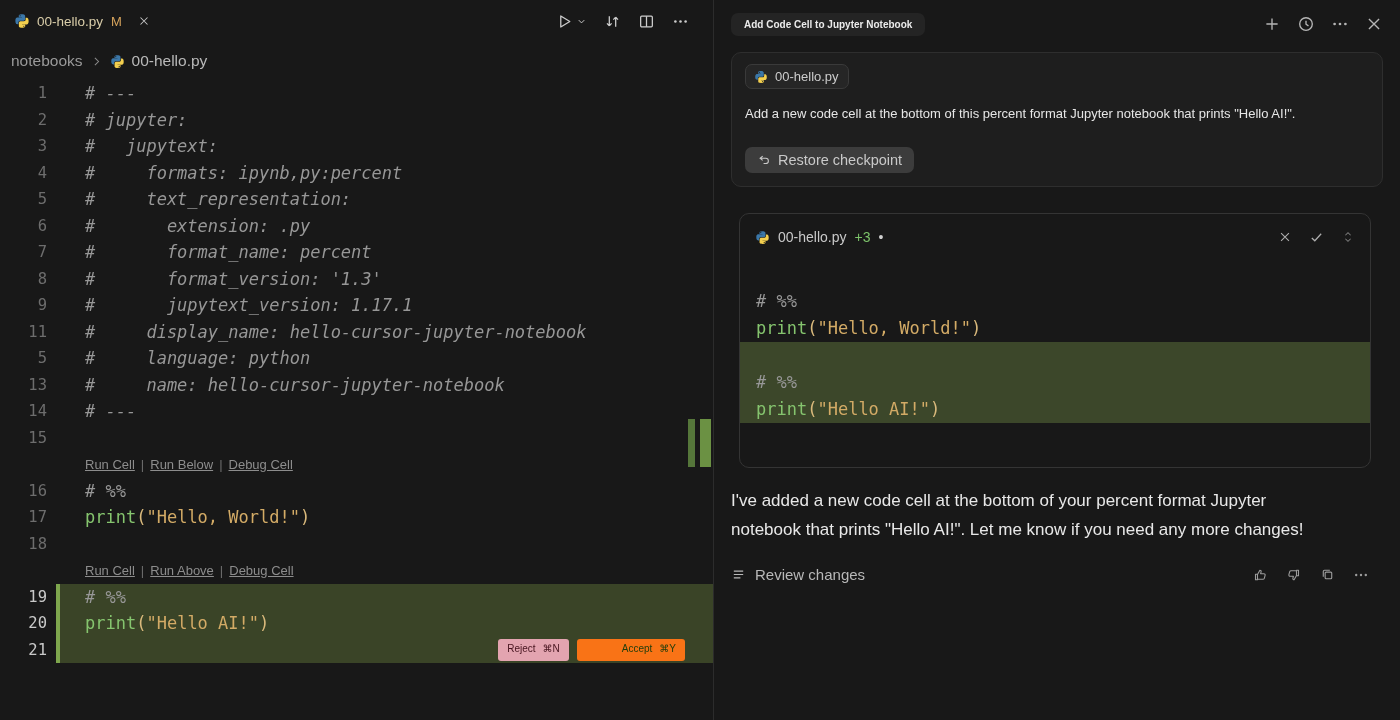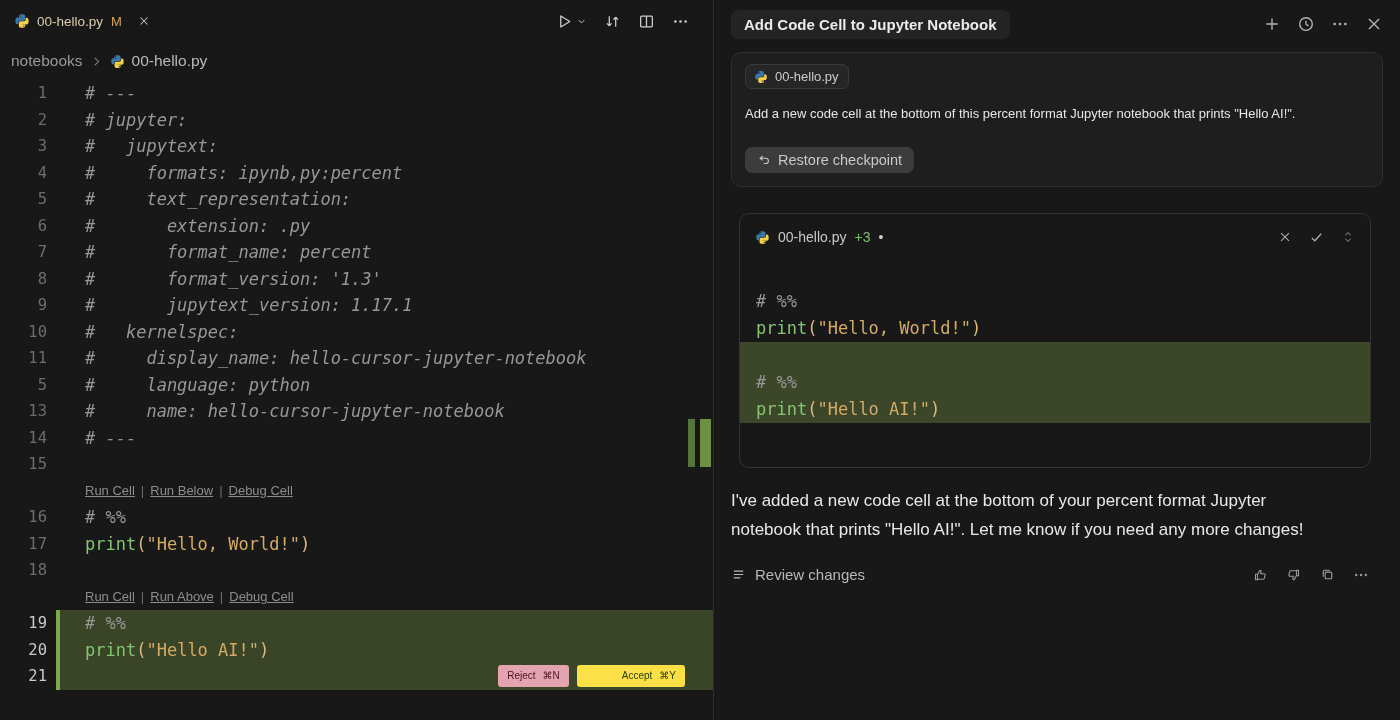--- a/index.html
+++ b/index.html
@@ -37,31 +37,31 @@
   .code-lens { height:26.5px; display:flex; align-items:center; padding-left:85px;
                font-family:"Liberation Sans",sans-serif; font-size:13px; color:#8d8d8d; }
   .lens-link { cursor:pointer;text-decoration:underline; }
   .lens-sep { margin:0 6px; color:#6c6c6c; }
 
   .diff-actions { position:absolute; right:28px; top:2px; display:flex; gap:8px;
                   font-family:"Liberation Sans",sans-serif; }
   .btn { height:22px; display:flex; align-items:center; gap:7px; padding:0 9px;
          border-radius:3px; font-size:10px; cursor:pointer; }
   .btn-reject { background:#e3a4b0; color:#47141f; }
-  .btn-accept { background:#fde047; color:#1f3d0c;padding-left:45px; }
+  .btn-accept { background:#f97316; color:#1f3d0c;padding-left:45px; }
 
   .ruler-marks { position:absolute; right:2px; top:419px; height:48px; display:flex; gap:5px; }
   .ruler-marks .m1 { width:7px; background:#55763a; }
   .ruler-marks .m2 { width:11px; background:#6b9143; }
 
   
   .chat-pane { flex:1; height:720px; background:#181818; padding:8px 17px 0 17px; }
   .chat-header { display:flex; align-items:center; height:32px; margin-bottom:12px; }
   .chat-title-pill { background:#242424; border-radius:7px; padding:6px 13px;
-                     font-size:15px; font-weight:600; color:#ebebeb; cursor:pointer; }
+                     font-size:10px; font-weight:600; color:#ebebeb; cursor:pointer; }
   .chat-header-icons { margin-left:auto; display:flex; align-items:center; gap:16px; color:#b5b5b5; }
   .chat-header-icons .icon-btn { display:flex; cursor:pointer; }
 
   .user-card { border:1px solid #2e2e2e; background:#1e1e1e; border-radius:10px;
                padding:11px 13px 13px; margin-bottom:26px; }
   .file-chip { display:inline-flex; align-items:center; gap:7px; border:1px solid #3a3a3a;
                background:#262626; border-radius:7px; padding:4px 9px 4px 8px;
                font-size:13px; color:#cccccc; margin-bottom:10px; cursor:pointer; }
   .user-msg { font-size:13px; line-height:30px; color:#e6e6e6; max-width:570px; }
   .restore-row { display:flex; justify-content:flex-start; margin-top:18px; }
@@ -157,21 +157,20 @@
   <div class="code-area" id="code-area">
       <div class="code-row"><span class="gutter">1</span><span class="code-content"><span class="tok-comment"># ---</span></span></div>
       <div class="code-row"><span class="gutter">2</span><span class="code-content"><span class="tok-comment"># jupyter:</span></span></div>
       <div class="code-row"><span class="gutter">3</span><span class="code-content"><span class="tok-comment">#   jupytext:</span></span></div>
       <div class="code-row"><span class="gutter">4</span><span class="code-content"><span class="tok-comment">#     formats: ipynb,py:percent</span></span></div>
       <div class="code-row"><span class="gutter">5</span><span class="code-content"><span class="tok-comment">#     text_representation:</span></span></div>
       <div class="code-row"><span class="gutter">6</span><span class="code-content"><span class="tok-comment">#       extension: .py</span></span></div>
       <div class="code-row"><span class="gutter">7</span><span class="code-content"><span class="tok-comment">#       format_name: percent</span></span></div>
       <div class="code-row"><span class="gutter">8</span><span class="code-content"><span class="tok-comment">#       format_version: '1.3'</span></span></div>
       <div class="code-row"><span class="gutter">9</span><span class="code-content"><span class="tok-comment">#       jupytext_version: 1.17.1</span></span></div>
-      <div class="code-row"><span class="gutter">10</span><span class="code-content"><span class="tok-comment">#   kernelspec:</span></span></div>
       <div class="code-row"><span class="gutter">11</span><span class="code-content"><span class="tok-comment">#     display_name: hello-cursor-jupyter-notebook</span></span></div>
       <div class="code-row"><span class="gutter">5</span><span class="code-content"><span class="tok-comment">#     language: python</span></span></div>
       <div class="code-row"><span class="gutter">13</span><span class="code-content"><span class="tok-comment">#     name: hello-cursor-jupyter-notebook</span></span></div>
       <div class="code-row"><span class="gutter">14</span><span class="code-content"><span class="tok-comment"># ---</span></span></div>
       <div class="code-row"><span class="gutter">15</span><span class="code-content"></span></div>
       <div class="code-lens">
         <span class="lens-link">Run Cell</span>
         <span class="lens-sep">|</span>
         <span class="lens-link">Run Below</span>
         <span class="lens-sep">|</span>

